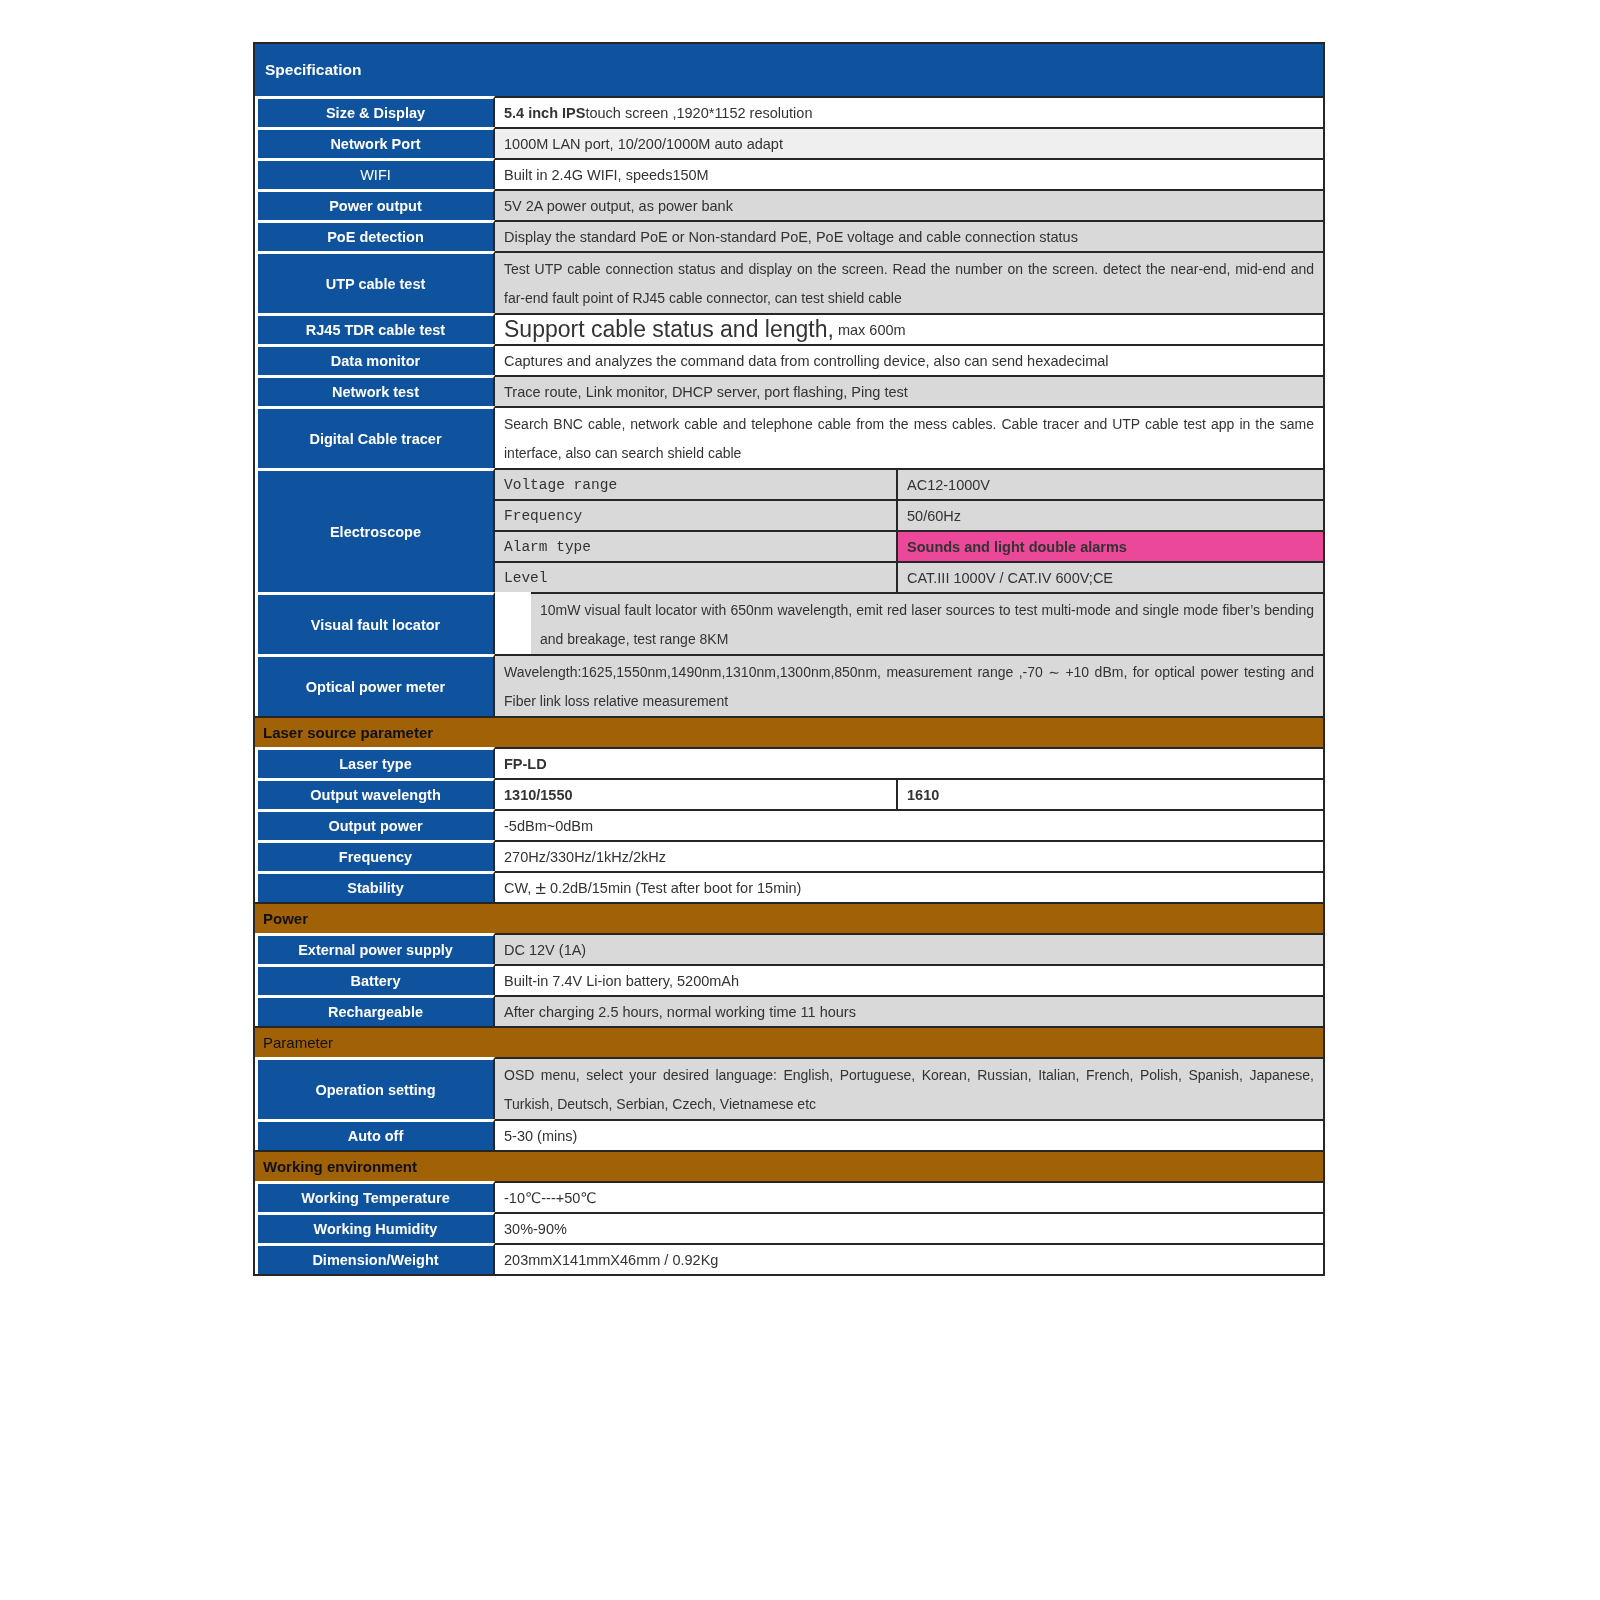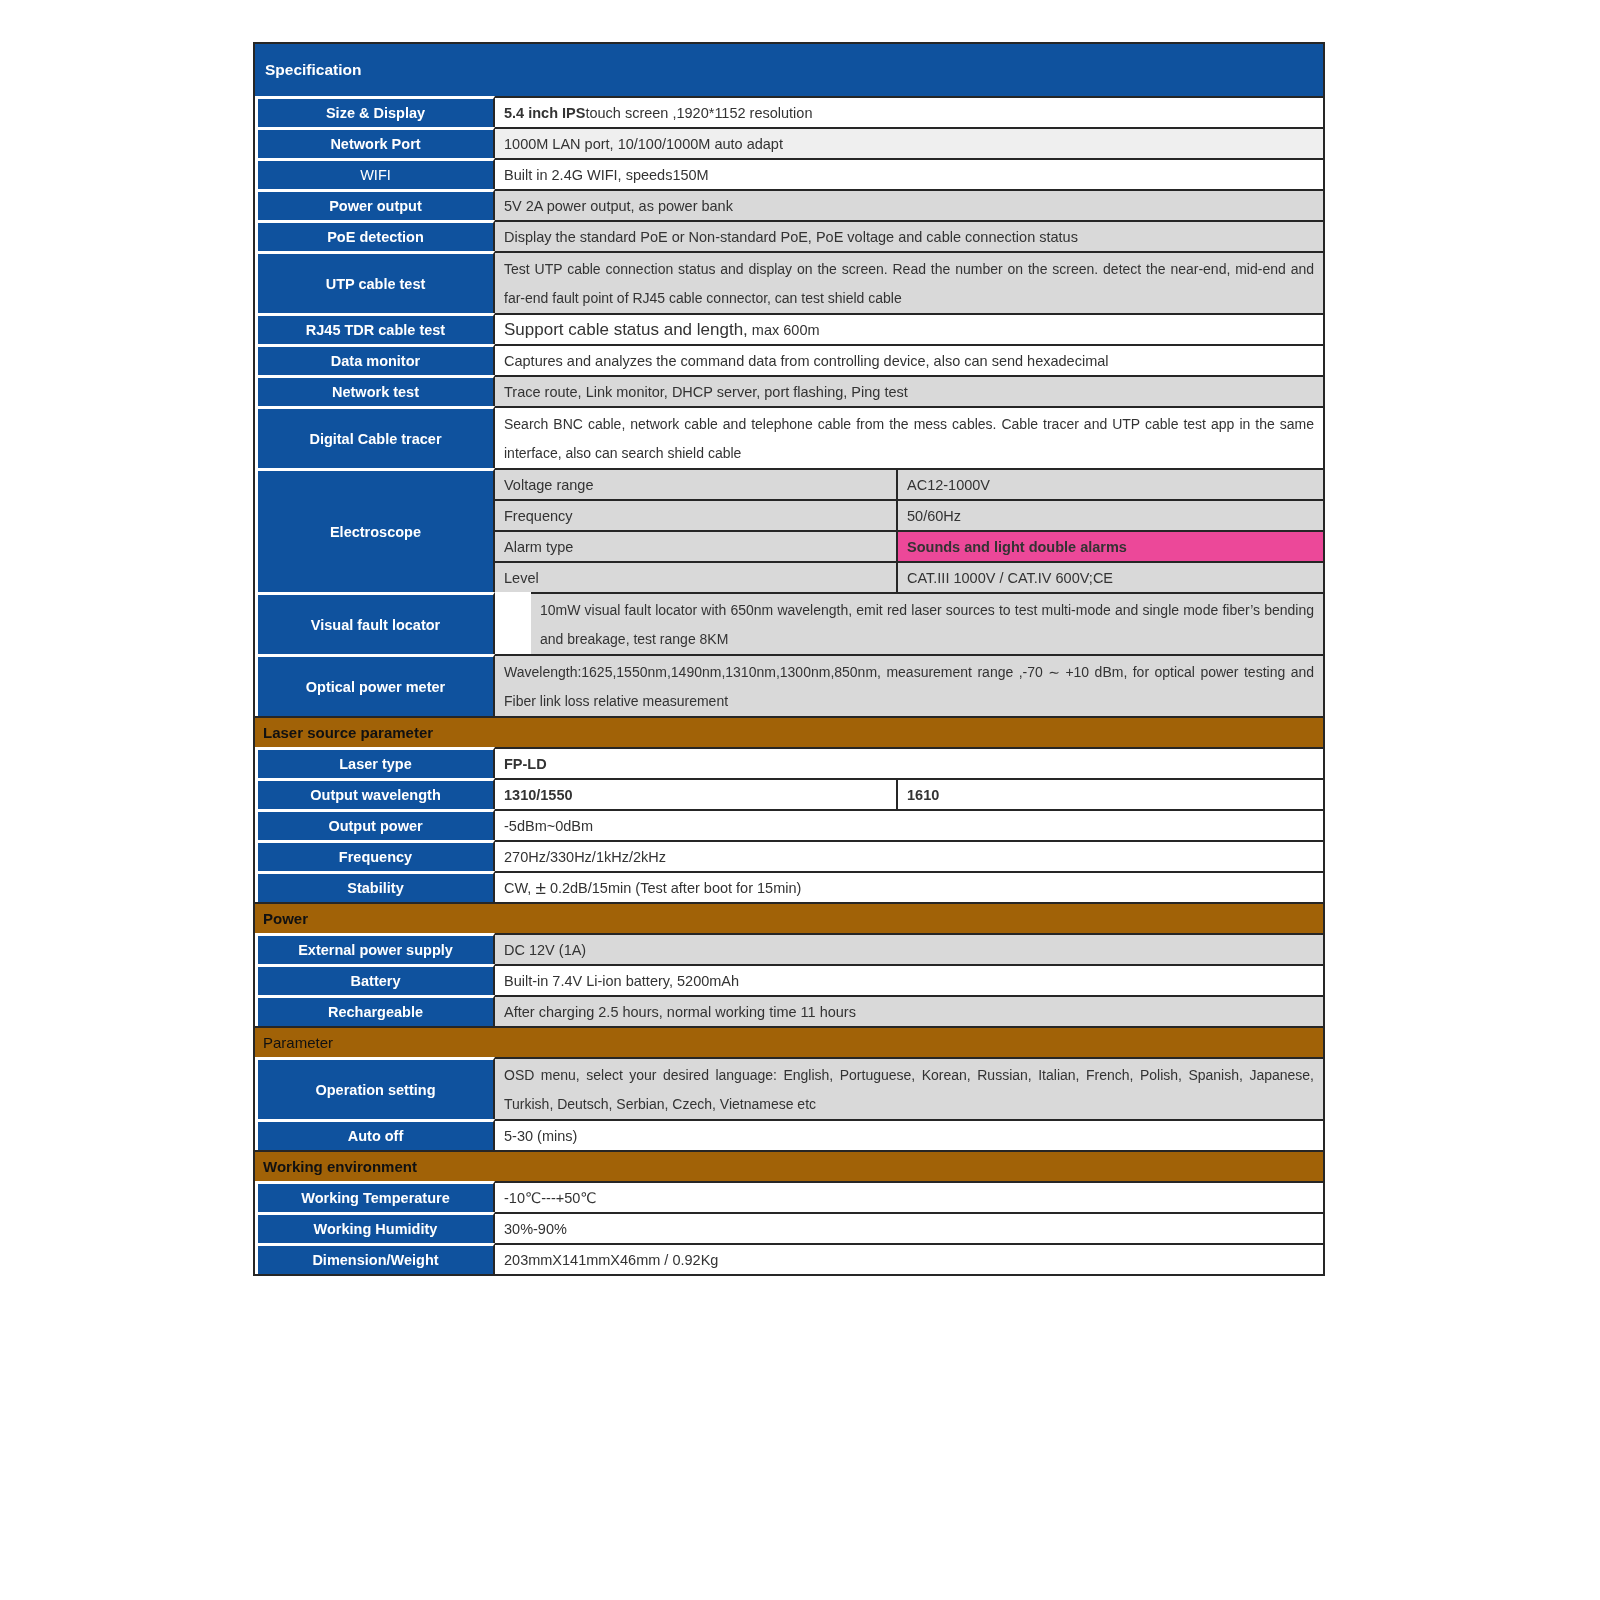--- a/index.html
+++ b/index.html
@@ -43,29 +43,29 @@
     border-top:2px solid var(--border);
     min-height:31px;display:flex;align-items:center;flex-wrap:wrap;
     padding:0 9px;font-size:14.5px;color:var(--text);
   }
   .val.justify{
     display:block;min-height:60px;line-height:29px;padding-top:2px;
     text-align:justify;font-size:14px;
   }
   .val.mid{flex:0 0 403px;border-right:2px solid var(--border);}
   .part-bold{font-weight:bold;}
-  .part-large{font-size:17px;}
+  .part-large{font-size:23px;}
   .part-sym{font-size:19px;line-height:1;}
   .group-body{flex:1 1 auto;display:flex;flex-direction:column;}
   .srow{display:flex;flex:1 1 auto;}
   .srow .sl{
     flex:0 0 403px;box-sizing:border-box;
     border-top:2px solid var(--border);border-right:2px solid var(--border);
     min-height:31px;display:flex;align-items:center;
-    padding:0 9px;font-size:14.5px;color:var(--text);
+    padding:0 9px;font-size:14.5px;color:var(--text);font-family:Liberation Mono, monospace;
   }
   .srow .sr{
     flex:1 1 auto;box-sizing:border-box;border-top:2px solid var(--border);
     min-height:31px;display:flex;align-items:center;
     padding:0 9px;font-size:14.5px;color:var(--text);
   }
 </style>
 </head>
 <body>
 
@@ -80,21 +80,21 @@
       <div class="val" style="background: rgb(255, 255, 255);">
         <span class="part-bold">5.4 inch IPS</span>
         <span> touch screen ,1920*1152 resolution</span>
       </div>
     </div>
     <div class="row">
       <div class="lbl">
         <span>Network Port</span>
       </div>
       <div class="val" style="background: rgb(239, 239, 239);">
-        <span>1000M LAN port, 10/100/1000M auto adapt</span>
+        <span>1000M LAN port, 10/200/1000M auto adapt</span>
       </div>
     </div>
     <div class="row">
       <div class="lbl regular">
         <span>WIFI</span>
       </div>
       <div class="val" style="background: rgb(255, 255, 255);">
         <span>Built in 2.4G WIFI, speeds150M</span>
       </div>
     </div>

